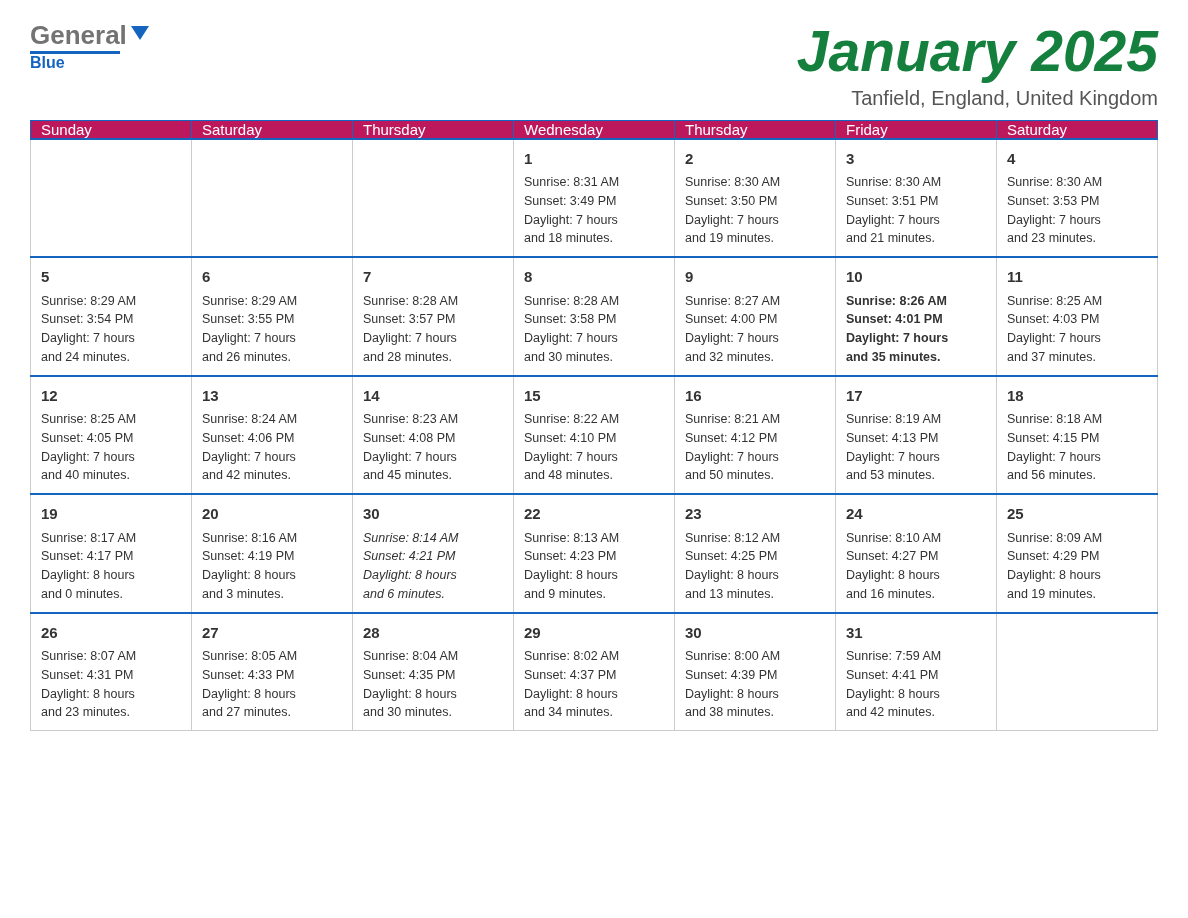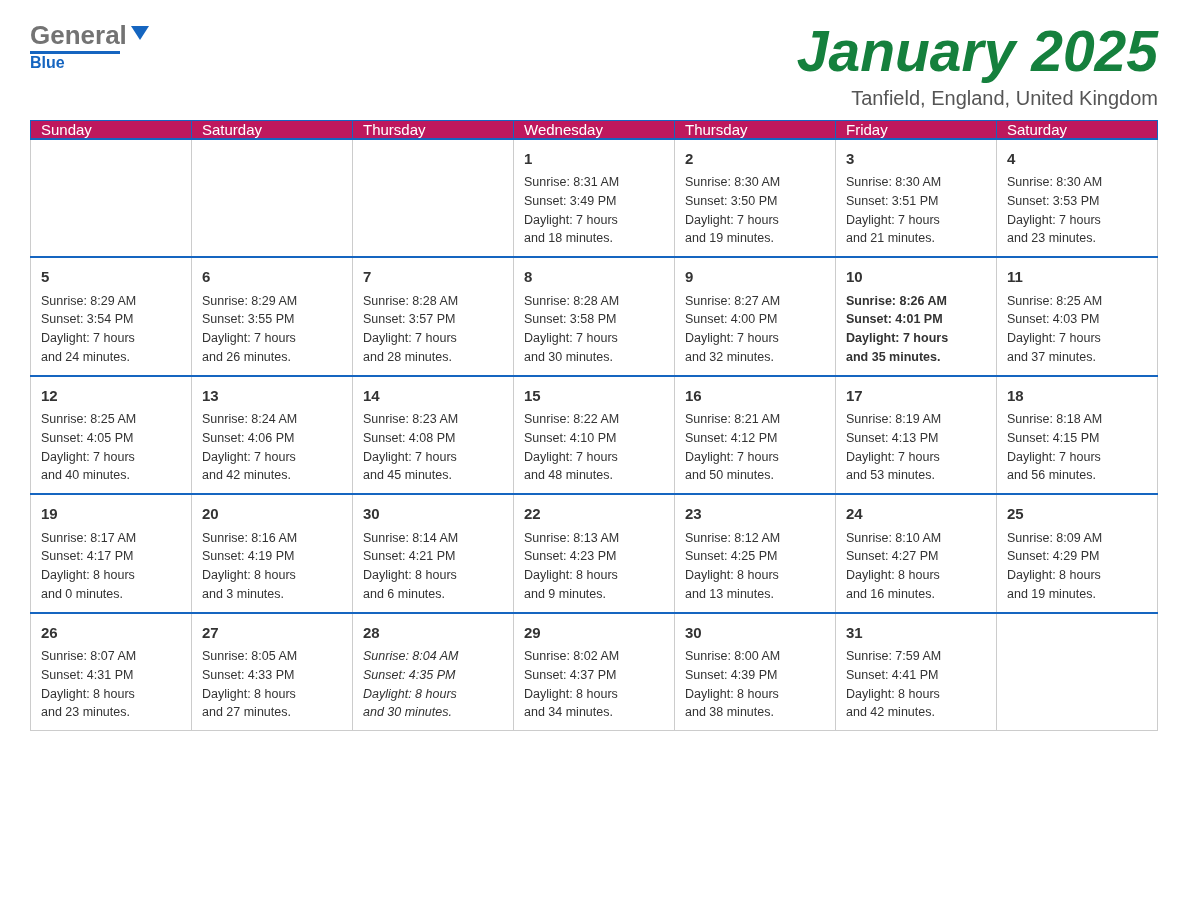--- a/index.html
+++ b/index.html
@@ -284,21 +284,21 @@
         </td>
         <td>
           <span class="day-num">20</span>
           <div style="white-space: pre-line;">Sunrise: 8:16 AM
 Sunset: 4:19 PM
 Daylight: 8 hours
 and 3 minutes.</div>
         </td>
         <td>
           <span class="day-num">30</span>
-          <div style="white-space: pre-line;">Sunrise: 8:14 AM
+          <div style="white-space: pre-line; font-style: italic;">Sunrise: 8:14 AM
 Sunset: 4:21 PM
 Daylight: 8 hours
 and 6 minutes.</div>
         </td>
         <td>
           <span class="day-num">22</span>
           <div style="white-space: pre-line;">Sunrise: 8:13 AM
 Sunset: 4:23 PM
 Daylight: 8 hours
 and 9 minutes.</div>
@@ -335,21 +335,21 @@
         </td>
         <td>
           <span class="day-num">27</span>
           <div style="white-space: pre-line;">Sunrise: 8:05 AM
 Sunset: 4:33 PM
 Daylight: 8 hours
 and 27 minutes.</div>
         </td>
         <td>
           <span class="day-num">28</span>
-          <div style="white-space: pre-line; font-style: italic;">Sunrise: 8:04 AM
+          <div style="white-space: pre-line;">Sunrise: 8:04 AM
 Sunset: 4:35 PM
 Daylight: 8 hours
 and 30 minutes.</div>
         </td>
         <td>
           <span class="day-num">29</span>
           <div style="white-space: pre-line;">Sunrise: 8:02 AM
 Sunset: 4:37 PM
 Daylight: 8 hours
 and 34 minutes.</div>

